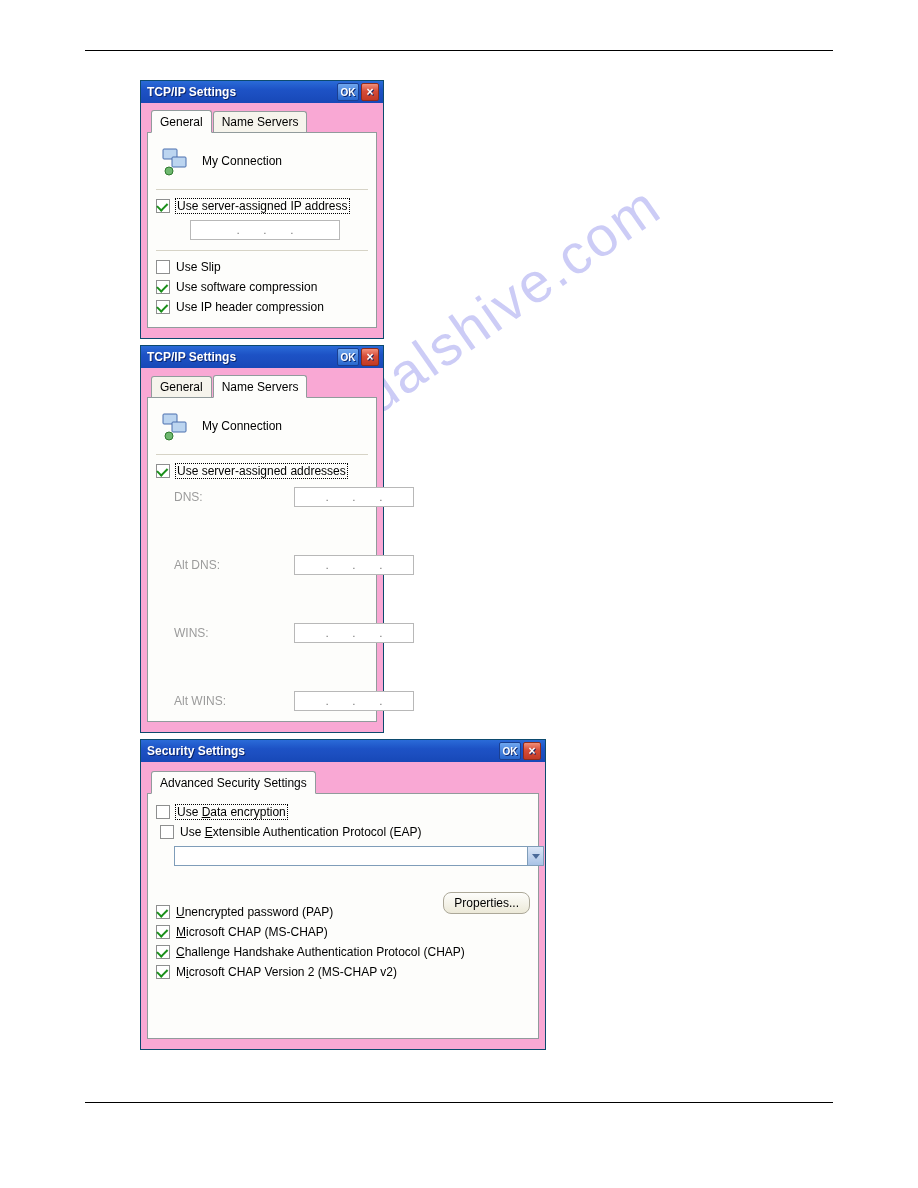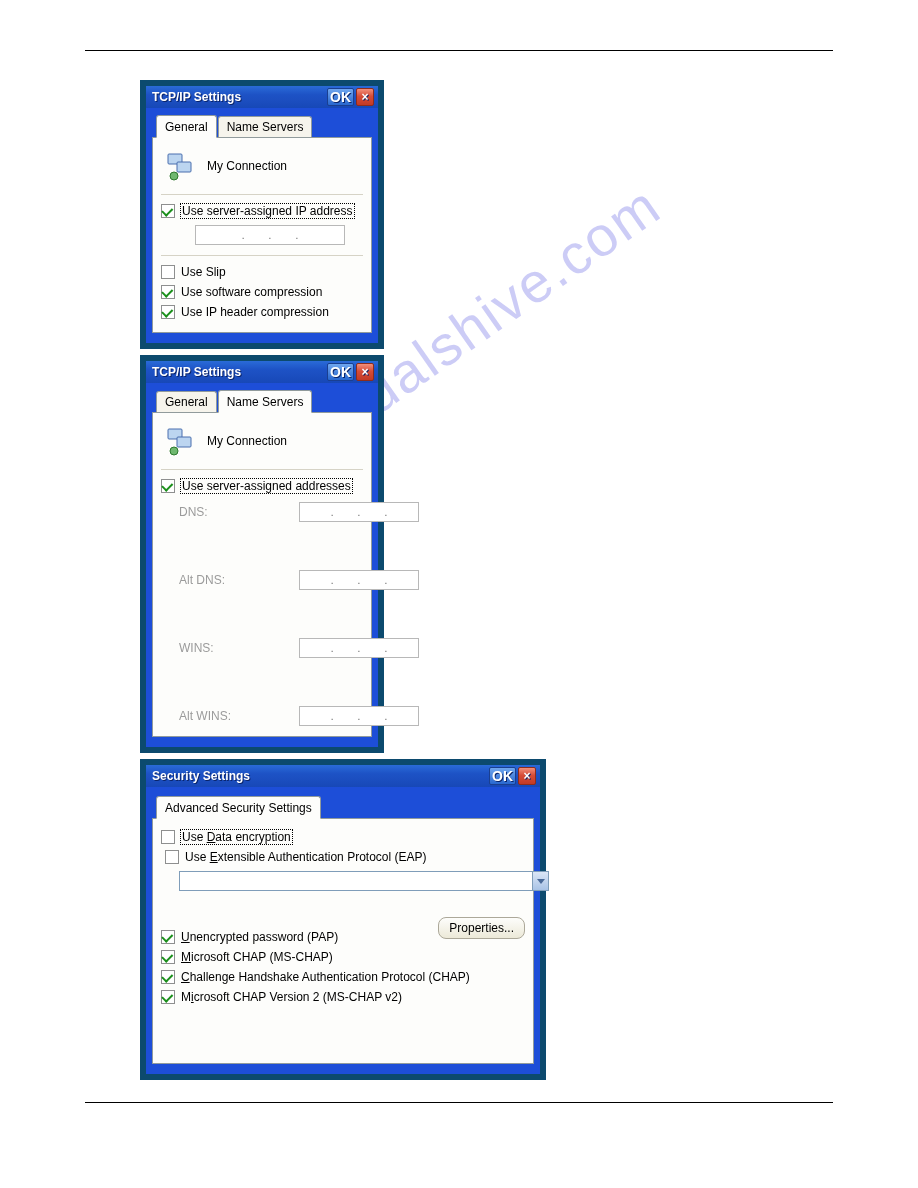--- a/index.html
+++ b/index.html
@@ -12,22 +12,22 @@
     font-family: Tahoma, Arial, sans-serif;
     font-size: 12px;
     color: #000;
     position: relative;
   }
   .page-rule-top { position:absolute; left:85px; right:85px; top:50px; border-top:1px solid #000; }
   .page-rule-bottom { position:absolute; left:85px; right:85px; bottom:85px; border-top:1px solid #000; }
   .content { position:absolute; left:140px; top:80px; }
 
   .dialog {
-    background:#1d4ed8;
-    border:6px solid #0c4a6e;
+    background:#f9a8d4;
+    border:1px solid #0c4a6e;
     margin-bottom:6px;
     position:relative;
   }
   .titlebar {
     height:22px;
     background: linear-gradient(to bottom,#2a6bd8 0%,#1d52c5 40%,#1c4fc1 60%,#1748b7 100%);
     display:flex;
     align-items:center;
     padding:0 4px 0 6px;
     color:#fff;
@@ -36,21 +36,21 @@
     text-shadow:1px 1px 0 #0a246a;
     justify-content:space-between;
   }
   .titlebar-left{display:flex;align-items:center;gap:4px;}
   .titlebar-btns{display:flex;gap:2px;}
   .ok-btn{
     height:18px;min-width:22px;
     background:linear-gradient(to bottom,#6fa6ee,#2867cf);
     border:1px solid #1a3f90;
     border-radius:2px;
-    color:#fff;font-size:14px;font-weight:bold;
+    color:#fff;font-size:10px;font-weight:bold;
     display:flex;align-items:center;justify-content:center;
     padding:0 2px;
     cursor:pointer;
   }
   .close-btn{
     height:18px;width:18px;
     background:linear-gradient(to bottom,#f28f7a,#d64c38 45%,#c23a26);
     border:1px solid #8e2c1c;
     border-radius:2px;
     color:#fff;font-size:12px;font-weight:bold;

